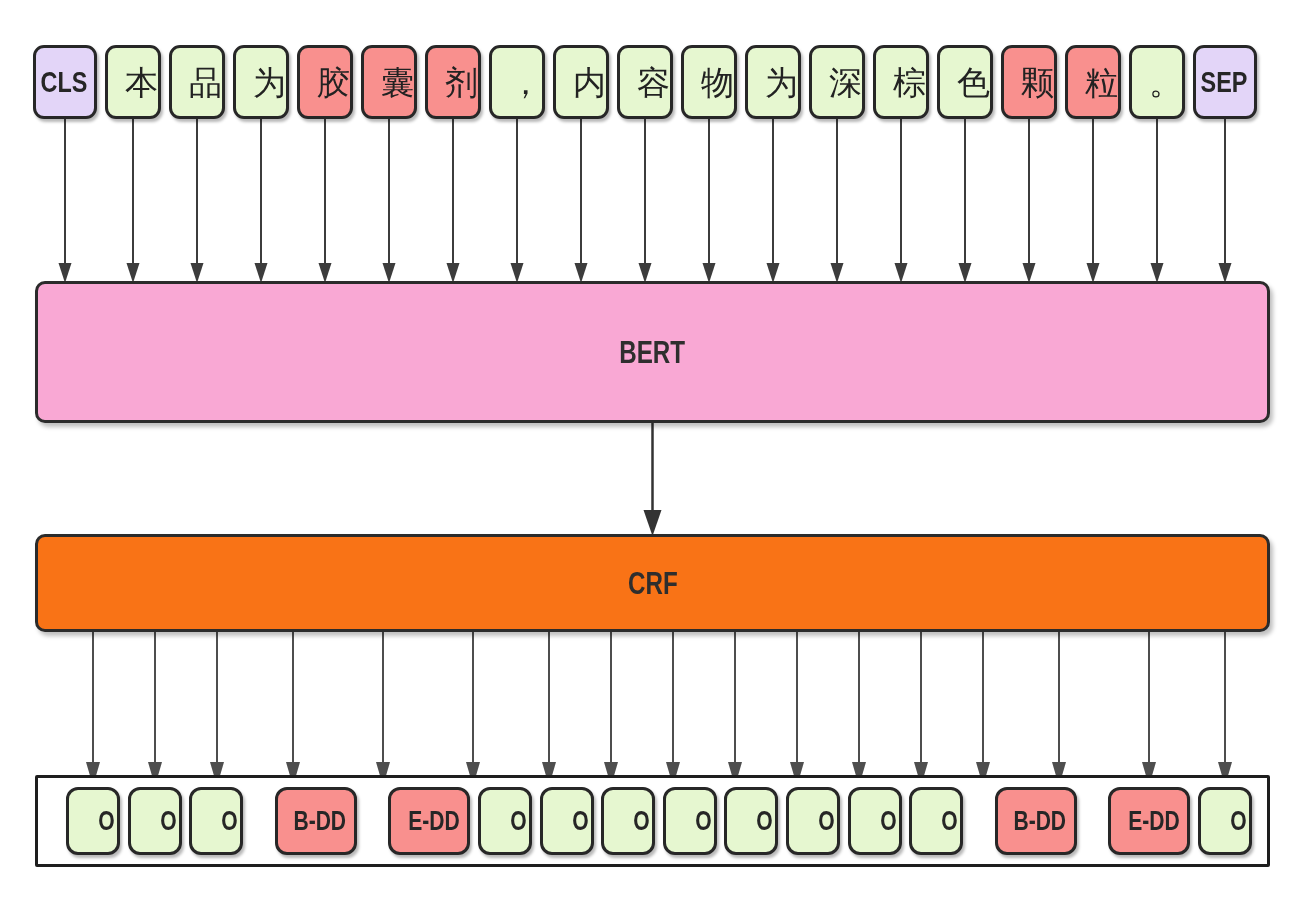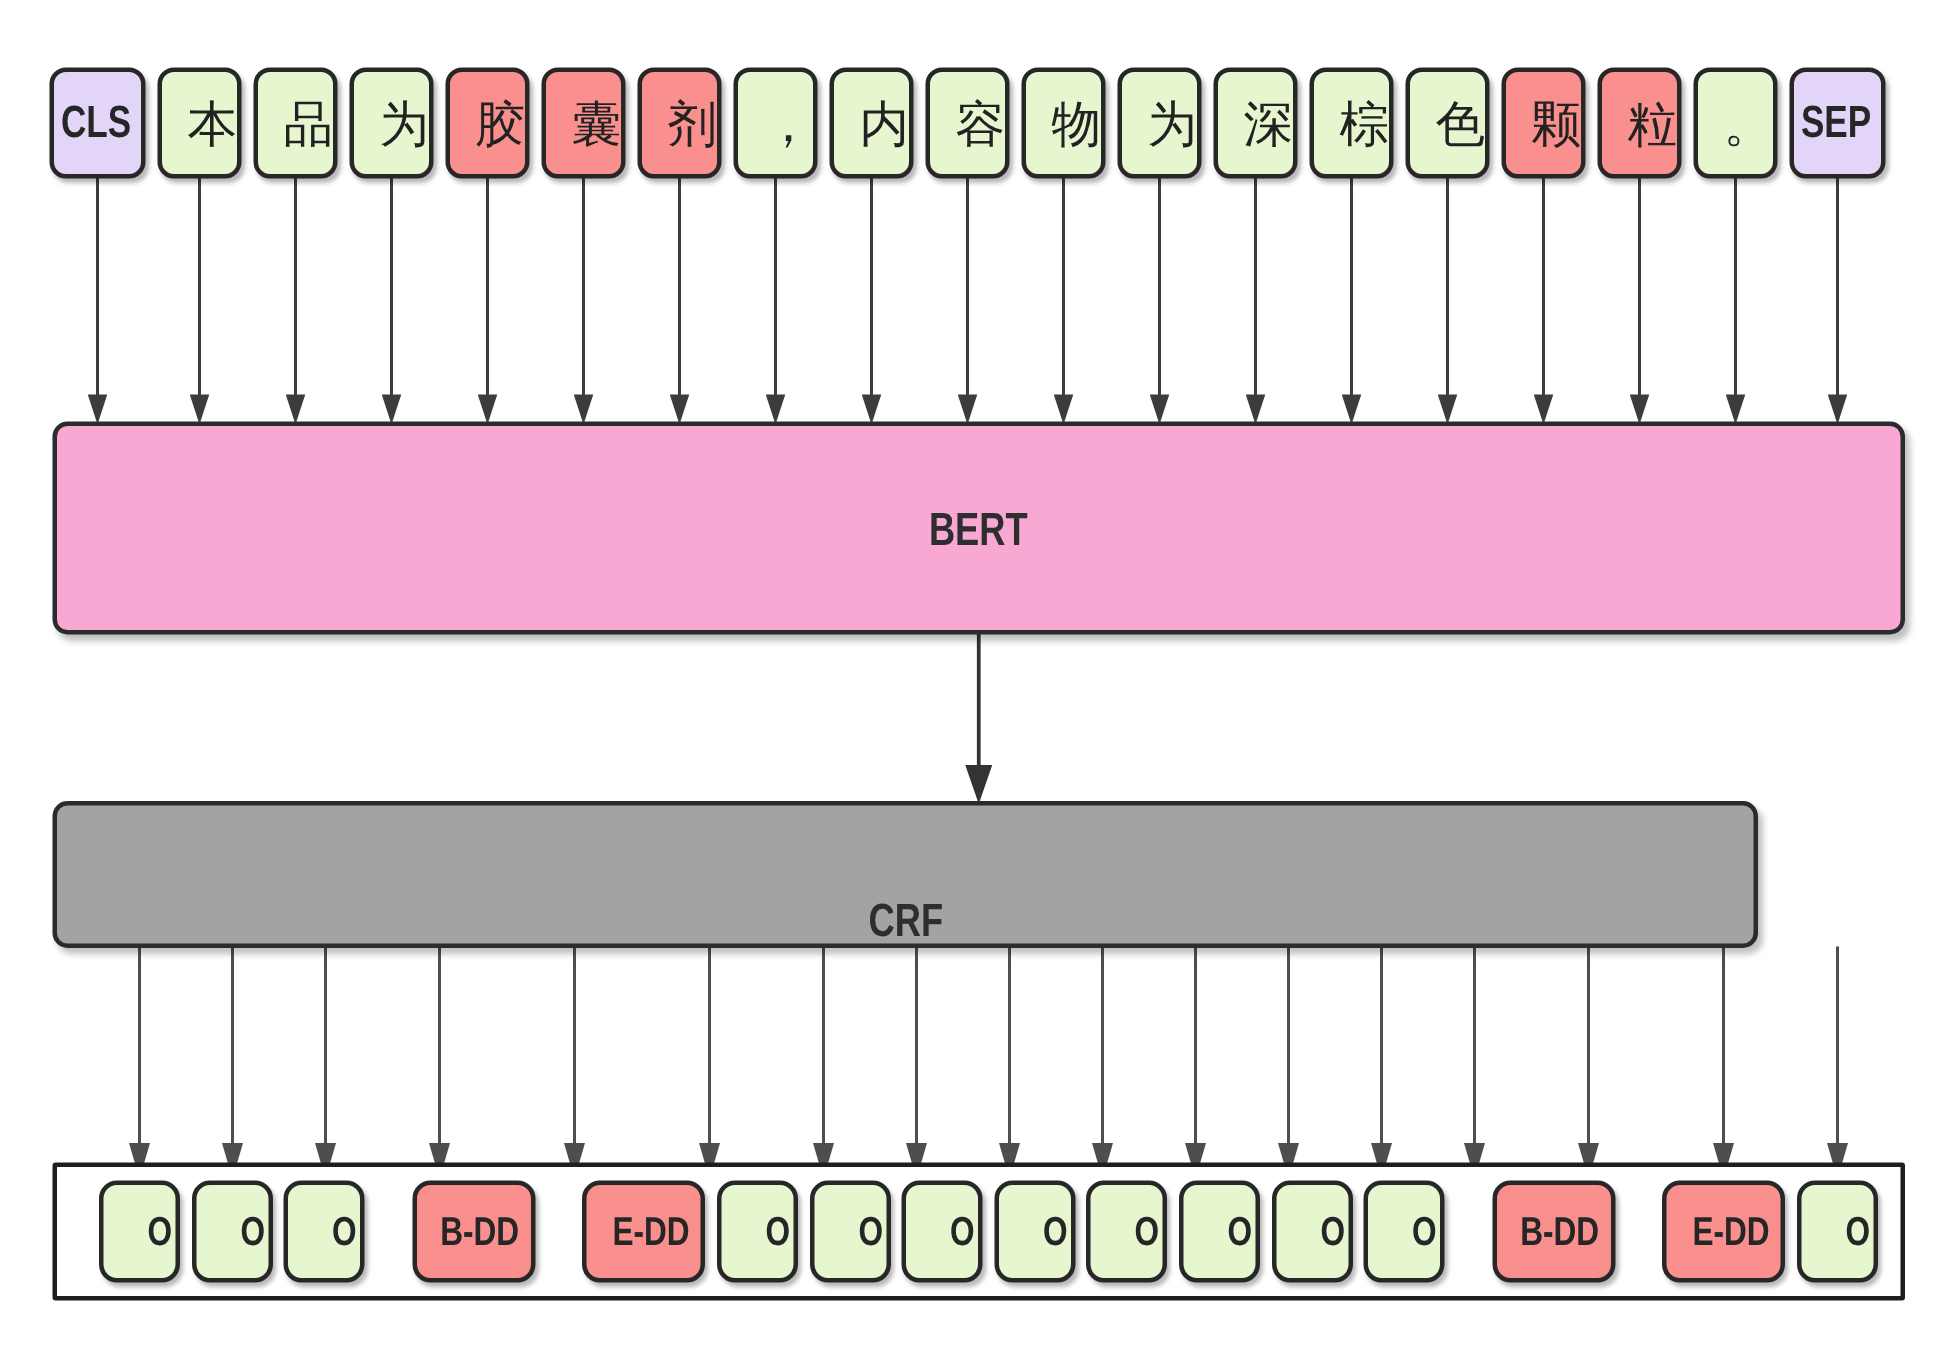--- a/index.html
+++ b/index.html
@@ -73,23 +73,22 @@
     justify-content: center;
     box-shadow: 3px 4px 4px rgba(0,0,0,0.25);
   }
   #bert-box {
     left: 35px; top: 281px;
     width: 1235px; height: 142px;
     background: #f9a8d4;
   }
   #crf-box {
     left: 35px; top: 534px;
-    width: 1137px; height: 98px;
-    background: #a3a3a3;
-    align-items: flex-end;
+    width: 1235px; height: 98px;
+    background: #f97316;
   }
   .layer-box .latin-label { font-size: 31px; color: #2e2e2e; }
 
   
   #output-container {
     position: absolute;
     left: 35px; top: 775px;
     width: 1235px; height: 92px;
     box-sizing: border-box;
     background: #ffffff;

